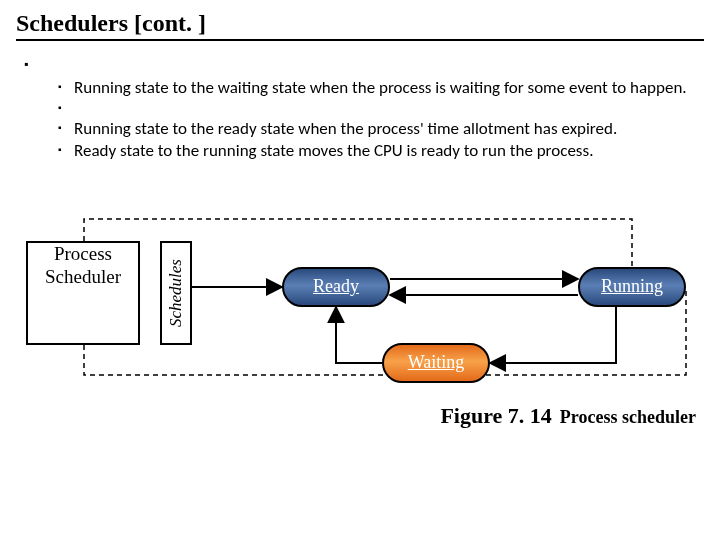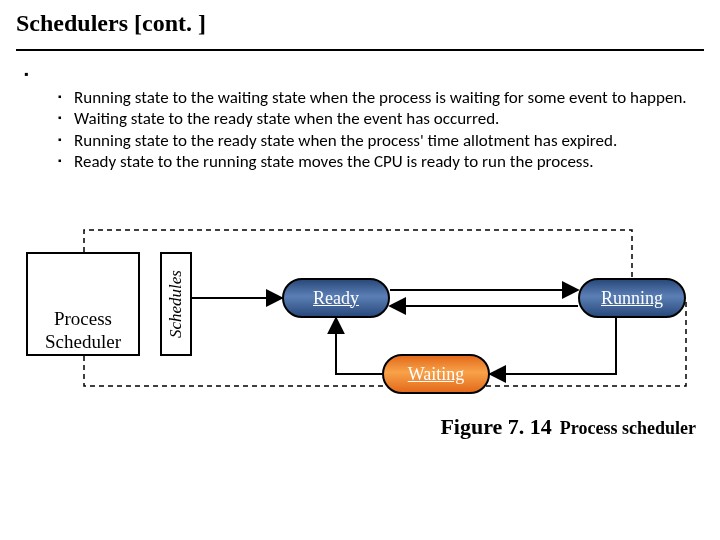--- a/index.html
+++ b/index.html
@@ -10,21 +10,21 @@
     height: 540px;
     box-sizing: border-box;
     color: #000;
     background: #fff;
   }
   .title {
     font-family: "Times New Roman", serif;
     font-size: 24px;
     font-weight: bold;
     border-bottom: 2px solid #000;
-    padding-bottom: 12px;
+    padding-bottom: 2px;
     margin-bottom: 8px;
   }
   .top-bullet {
     display: flex;
     align-items: flex-start;
     gap: 8px;
     font-size: 19px;
     margin-left: 8px;
     margin-top: 12px;
   }
@@ -58,21 +58,21 @@
   .box {
     position: absolute;
     border: 2px solid #000;
     background: #fff;
     text-align: center;
     box-sizing: border-box;
   }
   .ps-box {
     left: 6px; top: 36px;
     width: 114px; height: 104px;
-    display:flex; align-items:flex-end; justify-content:center;
+    display:flex; align-items:flex-start; justify-content:center;
     font-family:"Times New Roman", serif;
     font-size: 19px;
     line-height:1.2;
   }
   .sched-box {
     left: 140px; top: 36px;
     width: 32px; height: 104px;
     display:flex; align-items:center; justify-content:center;
   }
   .sched-label {
@@ -124,21 +124,20 @@
   <span class="sq">▪</span>
 </div>
 
 <div class="sub-list">
   <div class="sub-item">
     <span class="sq">▪</span>
     <span> Running state to the waiting state when the process is waiting for some event to happen.</span>
   </div>
   <div class="sub-item">
     <span class="sq">▪</span>
-    <span> Waiting state to the ready state when the event has occurred.</span>
   </div>
   <div class="sub-item">
     <span class="sq">▪</span>
     <span> Running state to the ready state when the process' time allotment has expired.</span>
   </div>
   <div class="sub-item">
     <span class="sq">▪</span>
     <span>Ready state to the running state moves the CPU is ready to run the process.</span>
   </div>
 </div>

